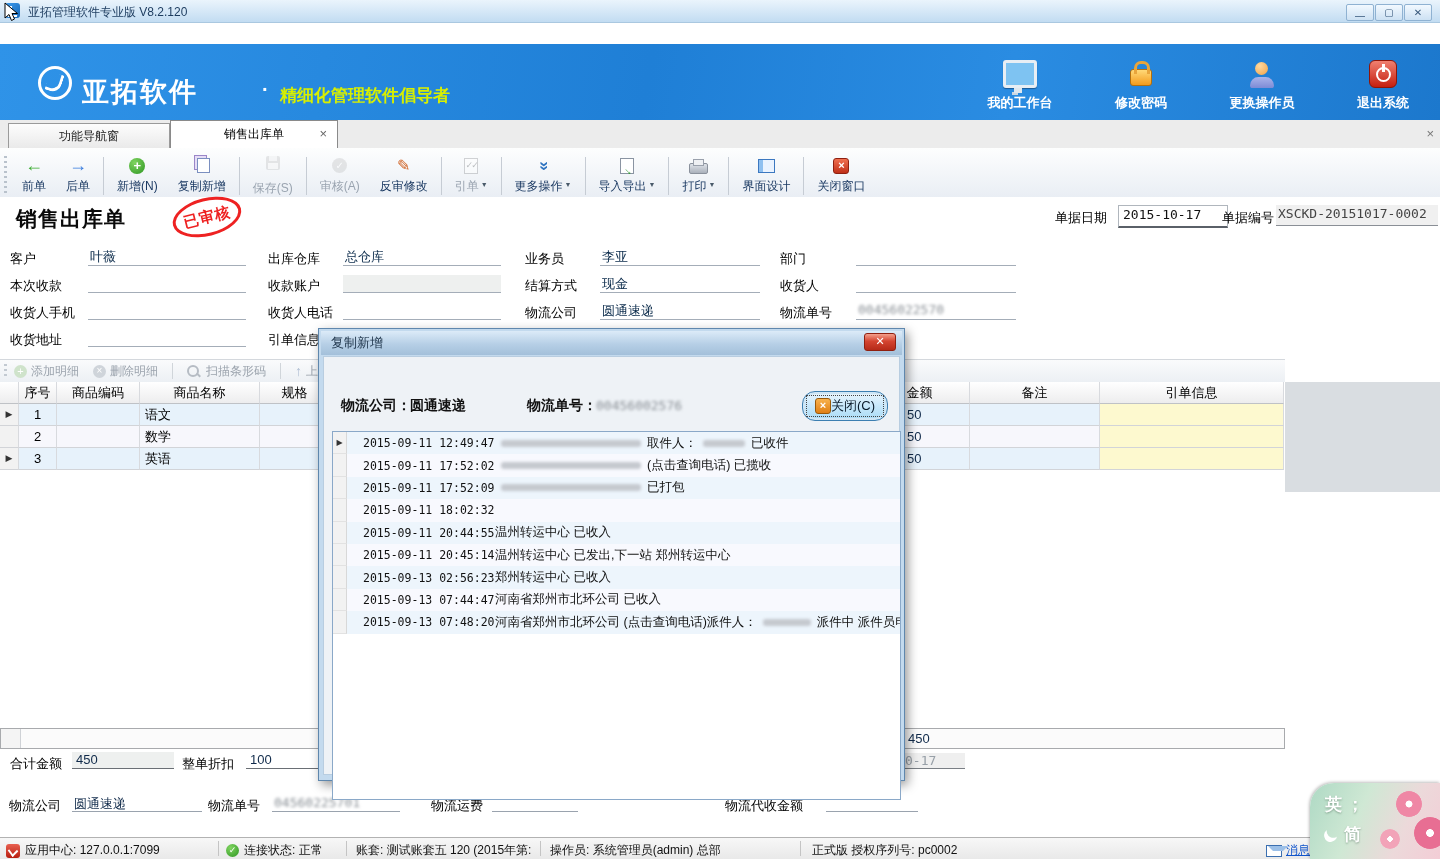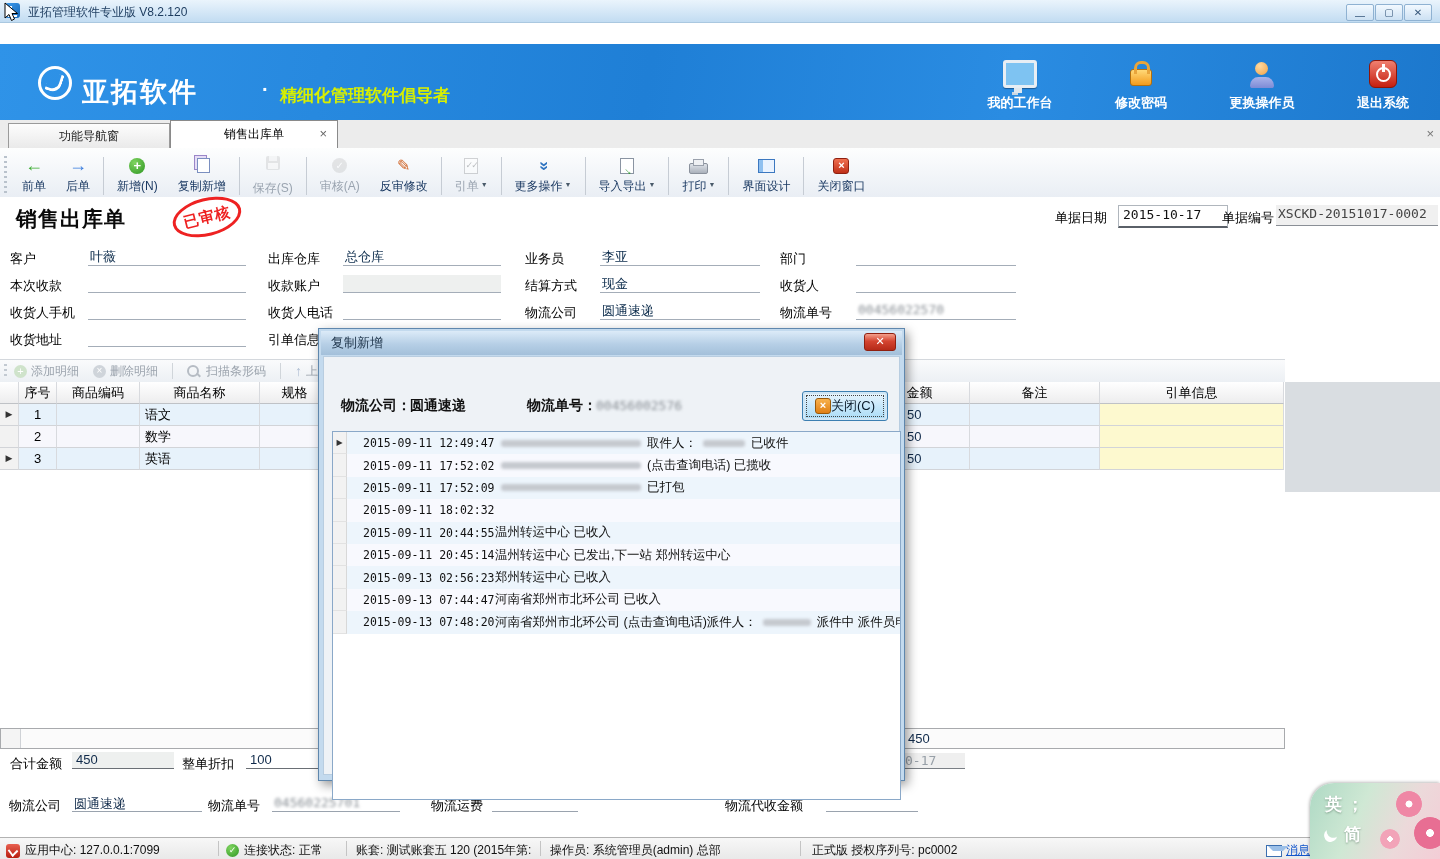--- a/index.html
+++ b/index.html
@@ -175,21 +175,21 @@
   .dialog{position:absolute;left:318px;top:328px;width:587px;height:453px;z-index:40;
     background:#c3daee;border:1px solid #5f87ad;box-sizing:border-box;box-shadow:3px 4px 10px rgba(0,0,0,.4);}
   .dlg-title{position:absolute;left:2px;top:2px;right:2px;height:24px;
     background:linear-gradient(#dcebf8 0%,#b6cfe6 55%,#a3c0da 100%);display:flex;align-items:center;}
   .dlg-title-text{margin-left:10px;color:#20364c;font-size:13px;}
   .dlg-close{position:absolute;right:8px;top:4px;width:30px;height:16px;border-radius:3px;border:1px solid #8f2010;
     background:linear-gradient(#f4a08c,#d44430 45%,#b52a18);color:#fff;font-weight:bold;font-size:11px;line-height:14px;text-align:center;cursor:pointer;}
   .dlg-body{position:absolute;left:4px;top:27px;right:4px;bottom:5px;background:#eef2f6;border:1px solid #b8cde0;box-sizing:border-box;}
   .dlg-company-label,.dlg-company,.dlg-no-label{position:absolute;font-size:14px;font-weight:bold;color:#111;}
   .dlg-no-value{position:absolute;font-size:13px;}
-  .close-btn{position:absolute;left:478px;top:34px;width:84px;height:28px;border:1px solid #3c7fb1;border-radius:3px;
+  .close-btn{position:absolute;left:478px;top:34px;width:84px;height:28px;border:1px solid #3c7fb1;border-radius:13px;
     background:linear-gradient(#eaf6fd,#cbe9fb 45%,#a9dbf5);display:flex;align-items:center;justify-content:center;cursor:pointer;
     box-shadow:0 0 0 2px #cfe6f5 inset;}
   .close-btn::after{content:"";position:absolute;left:3px;top:3px;right:3px;bottom:3px;border:1px dotted #444;}
   .ic-close-orange{width:14px;height:14px;border-radius:3px;background:linear-gradient(#f8b24e,#e07f14);border:1px solid #9a5a0a;color:#fff;font-weight:bold;font-size:11px;line-height:13px;text-align:center;}
   .ic-close-orange::before{content:"×";}
   .close-btn .cb-label{font-size:13px;color:#0a1a2a;}
   .tracklist{position:absolute;left:8px;top:74px;width:569px;height:369px;background:#fff;border:1px solid #8aa8c8;box-sizing:border-box;overflow:hidden;}
   .trow{display:flex;height:22.4px;align-items:center;}
   .trow:nth-child(odd){background:#edf5fc;}
   .trow:nth-child(even){background:#f8f9fe;}

